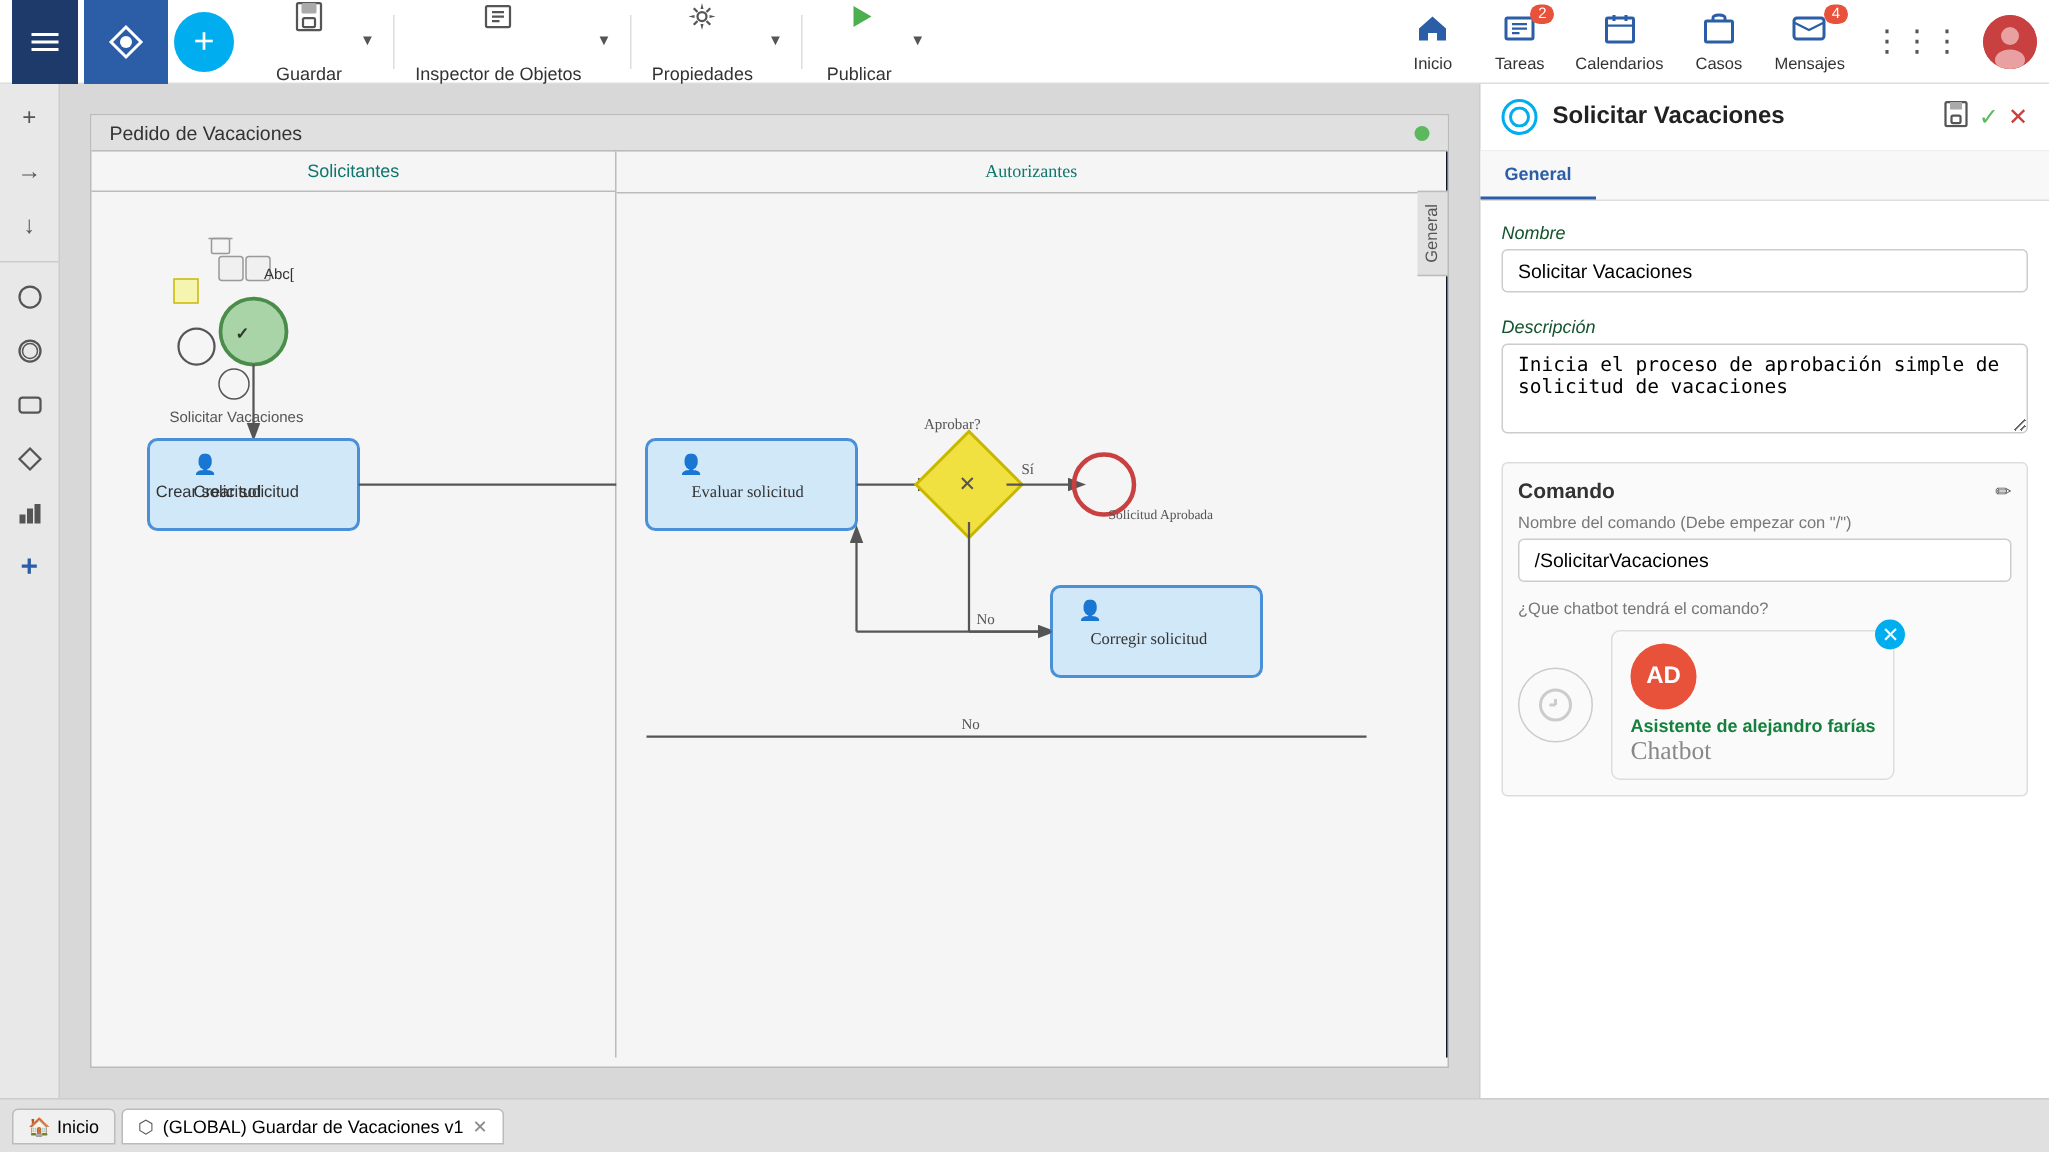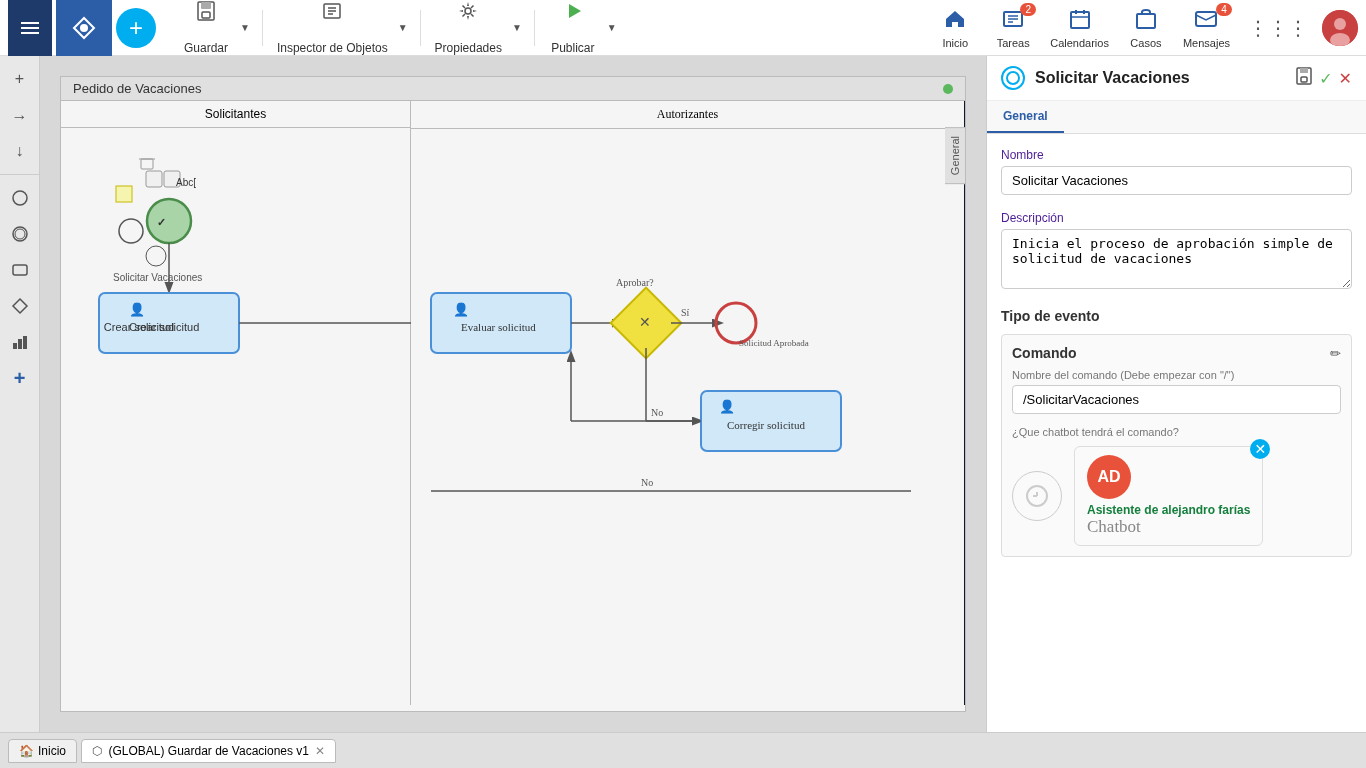--- a/index.html
+++ b/index.html
@@ -163,21 +163,21 @@
       display: inline-block;
     }
     .diagram-body {
       display: flex;
       height: calc(100% - 30px);
     }
     .swim-lane-label {
       writing-mode: horizontal-tb;
       text-align: center;
       font-size: 12px;
-      color: #000000;
+      color: #0f766e;
       padding: 6px;
       border-bottom: 1px solid #bbb;
     }
 
     
     .right-panel {
       width: 380px;
       background: #fff;
       border-left: 1px solid #ccc;
       display: flex;
@@ -234,21 +234,21 @@
       font-weight: bold;
     }
 
     
     .panel-body {
       flex: 1;
       overflow-y: auto;
       padding: 14px;
     }
     .field-group { margin-bottom: 16px; }
-    .field-label { font-size: 12px; color: #4c1d95; margin-bottom: 4px; }
+    .field-label { font-size: 12px; color: #14532d; margin-bottom: 4px; font-style: italic; }
     .field-input {
       width: 100%;
       border: 1px solid #ccc;
       border-radius: 4px;
       padding: 6px 10px;
       font-size: 13px;
     }
     .field-textarea {
       width: 100%;
       border: 1px solid #ccc;
@@ -700,21 +700,20 @@
         <div class="field-label">Nombre</div>
         <input class="field-input" type="text" value="Solicitar Vacaciones" style="">
       </div>
 
       <div class="field-group">
         <div class="field-label">Descripción</div>
         <textarea class="field-textarea" style="">Inicia el proceso de aprobación simple de solicitud de vacaciones</textarea>
       </div>
 
       <div class="field-group">
-        <div class="section-title">Tipo de evento</div>
 
         <div class="comando-box">
           <div class="comando-header">
             <span class="comando-title">Comando</span>
             <span class="edit-icon">✏</span>
           </div>
 
           
           <div class="sub-label">Nombre del comando (Debe empezar con "/")</div>
           <input class="field-input" type="text" style="margin-bottom: 12px;" value="/SolicitarVacaciones">

